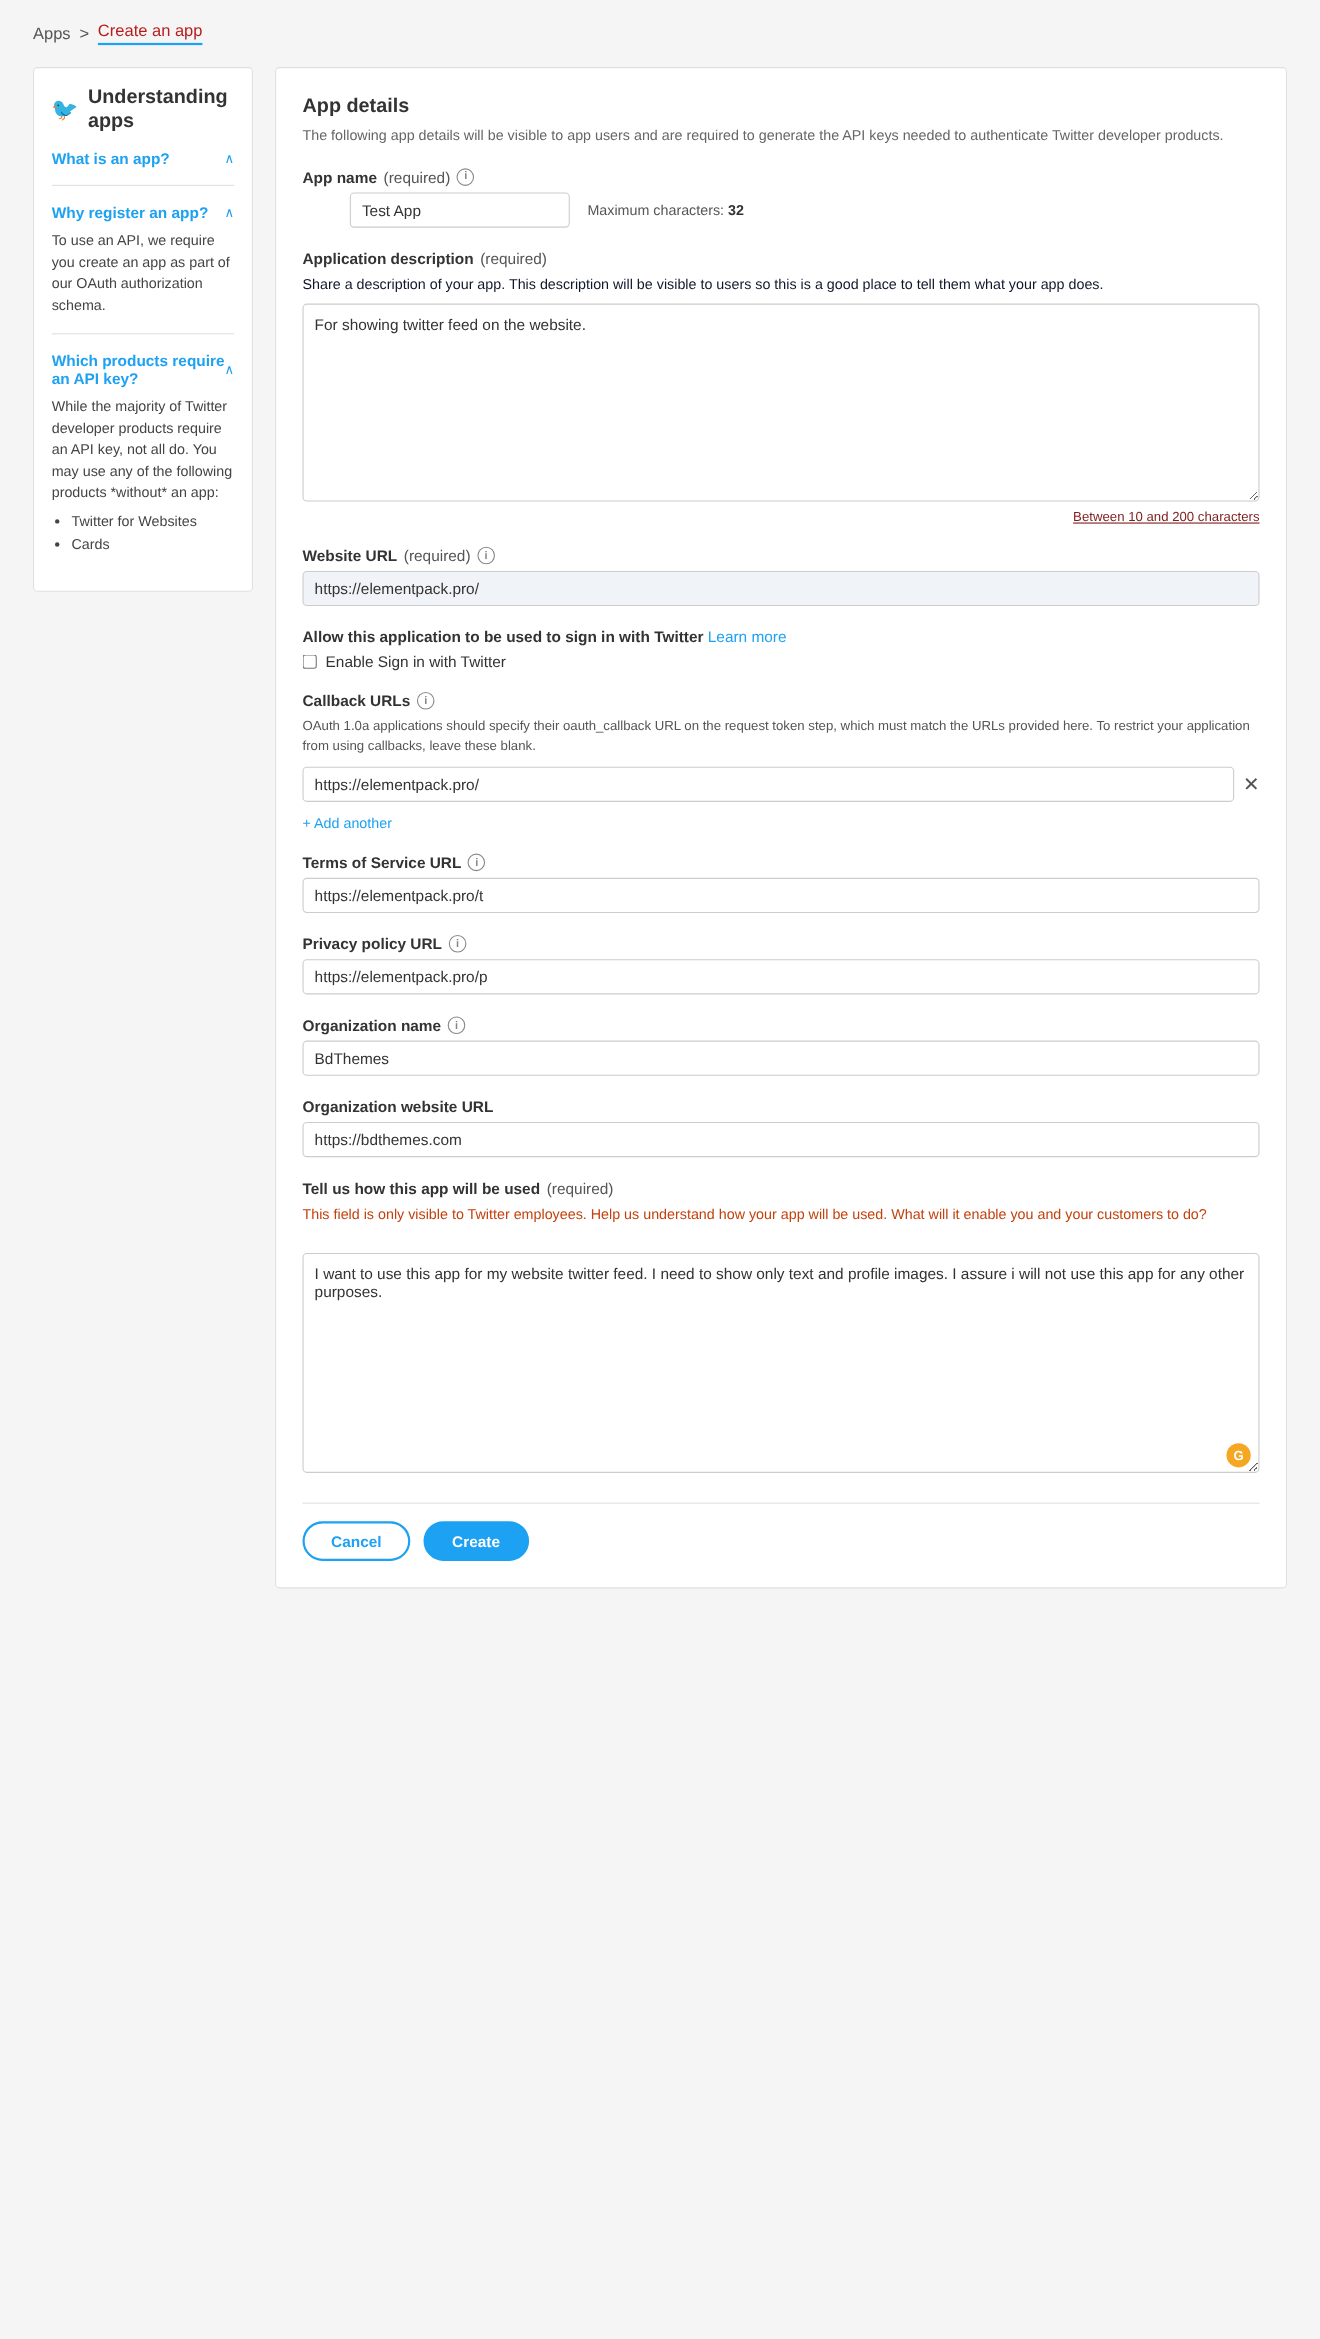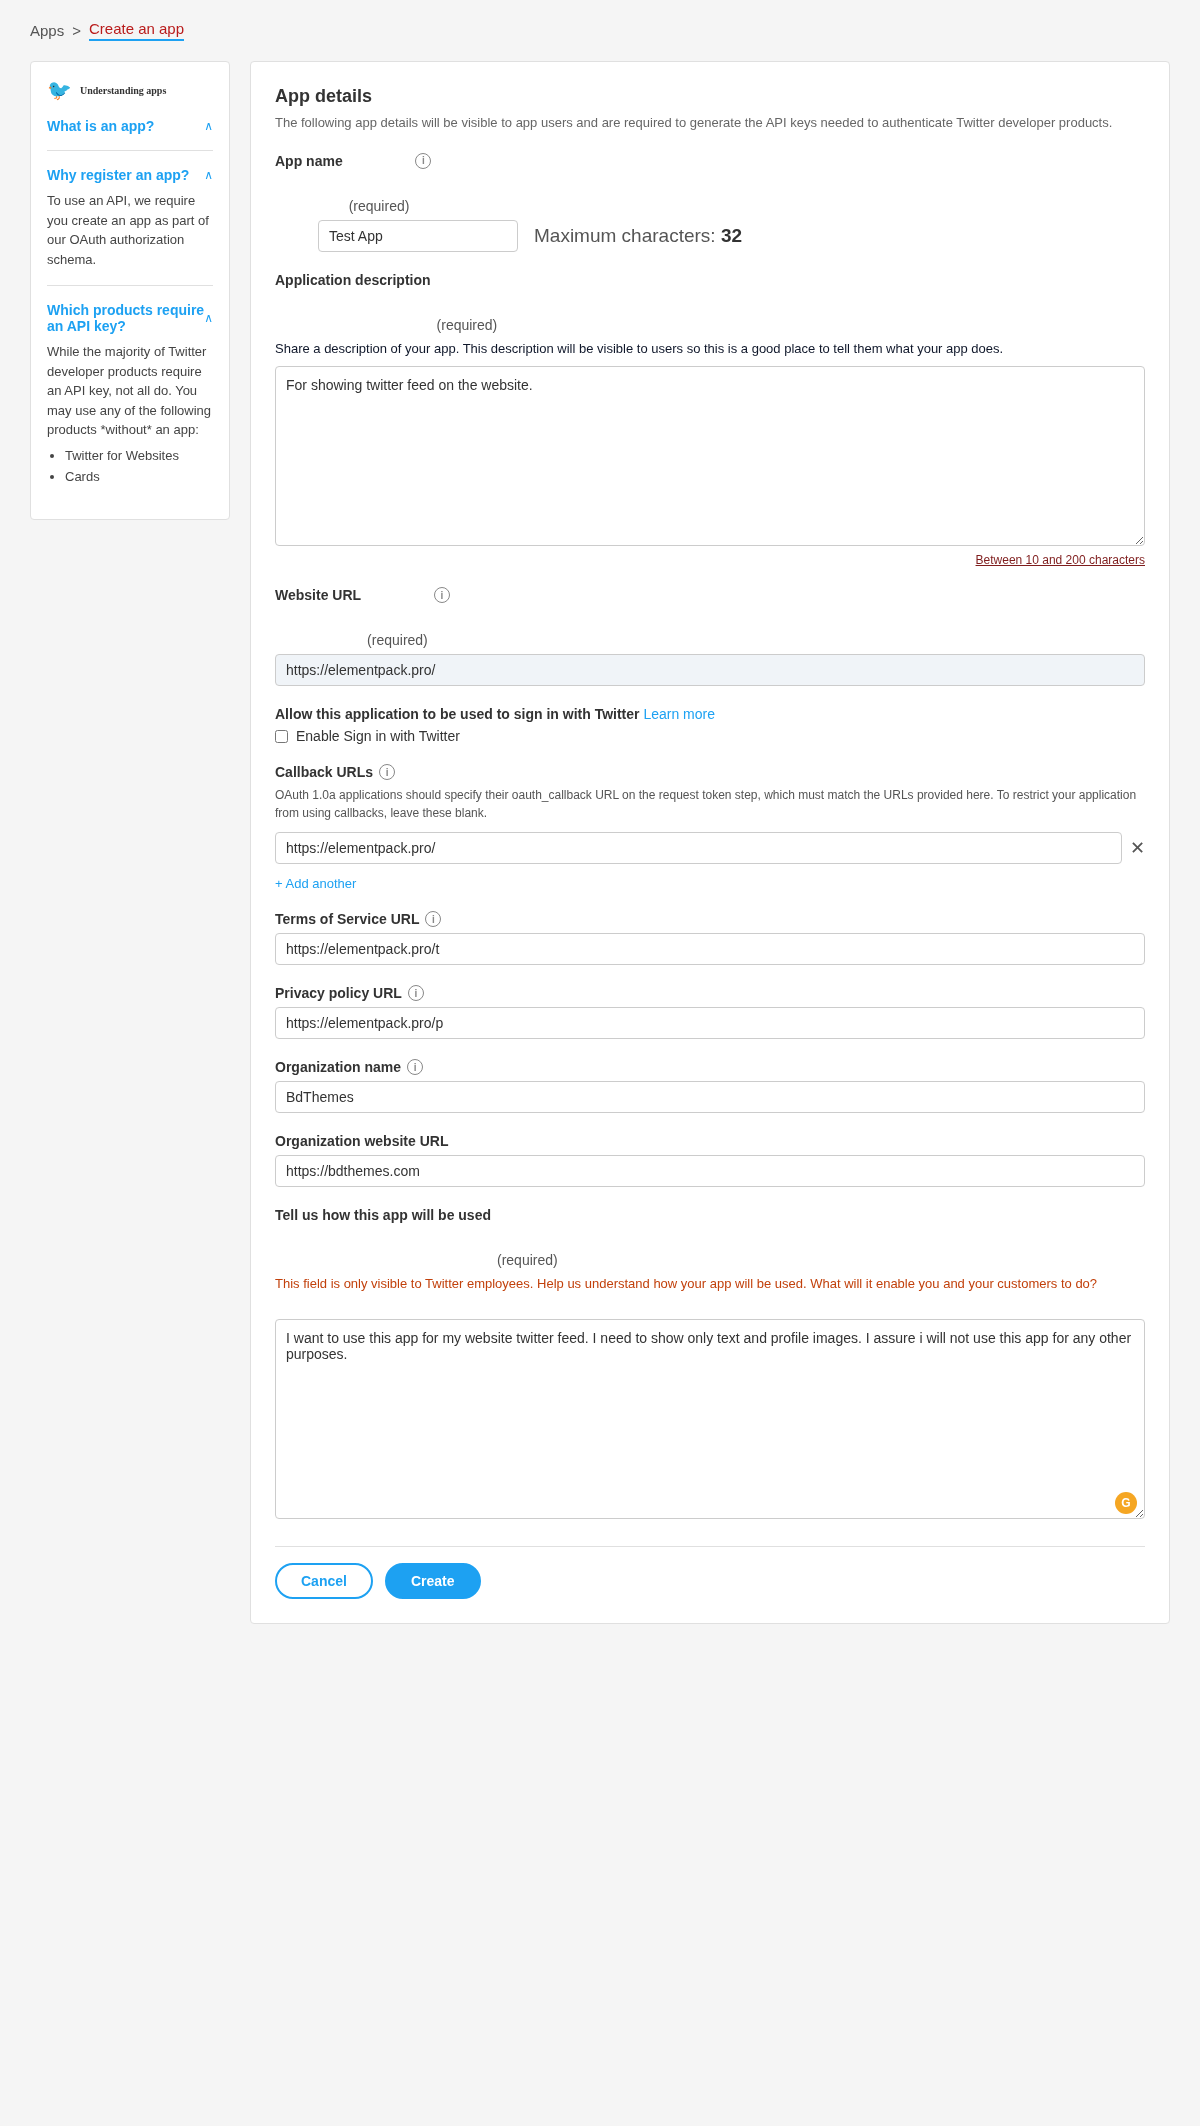--- a/index.html
+++ b/index.html
@@ -55,23 +55,22 @@
       align-items: center;
       gap: 8px;
       margin-bottom: 16px;
     }
     .twitter-bird {
       color: #1da1f2;
       font-size: 20px;
     }
     .sidebar-title {
       font-weight: 700;
-      font-size: 10px;
-      color: #333;
-      font-family: Liberation Serif, serif;
+      font-size: 18px;
+      color: #333;
     }
     .sidebar-section {
       margin-bottom: 16px;
     }
     .sidebar-section-header {
       display: flex;
       justify-content: space-between;
       align-items: center;
       cursor: pointer;
       margin-bottom: 8px;
@@ -124,38 +123,37 @@
       font-size: 14px;
       font-weight: 700;
       color: #333;
       margin-bottom: 6px;
       display: flex;
       gap: 6px;
     }
     .field-label-required {
       font-weight: 400;
       color: #555;
-      margin-top: 45px;
     }
     .info-icon {
       display: inline-flex;
       align-items: center;
       justify-content: center;
       width: 16px;
       height: 16px;
       border-radius: 50%;
       border: 1.5px solid #888;
       color: #888;
       font-size: 10px;
       font-weight: 700;
       cursor: pointer;
       flex-shrink: 0;
     }
     .field-max-chars {
-      font-size: 19px;
+      font-size: 13px;
       color: #555;
       white-space: nowrap;
     }
     .field-max-num {
       font-weight: 700;
       color: #333;
     }
     input[type="text"] {
       width: 100%;
       padding: 7px 10px;

